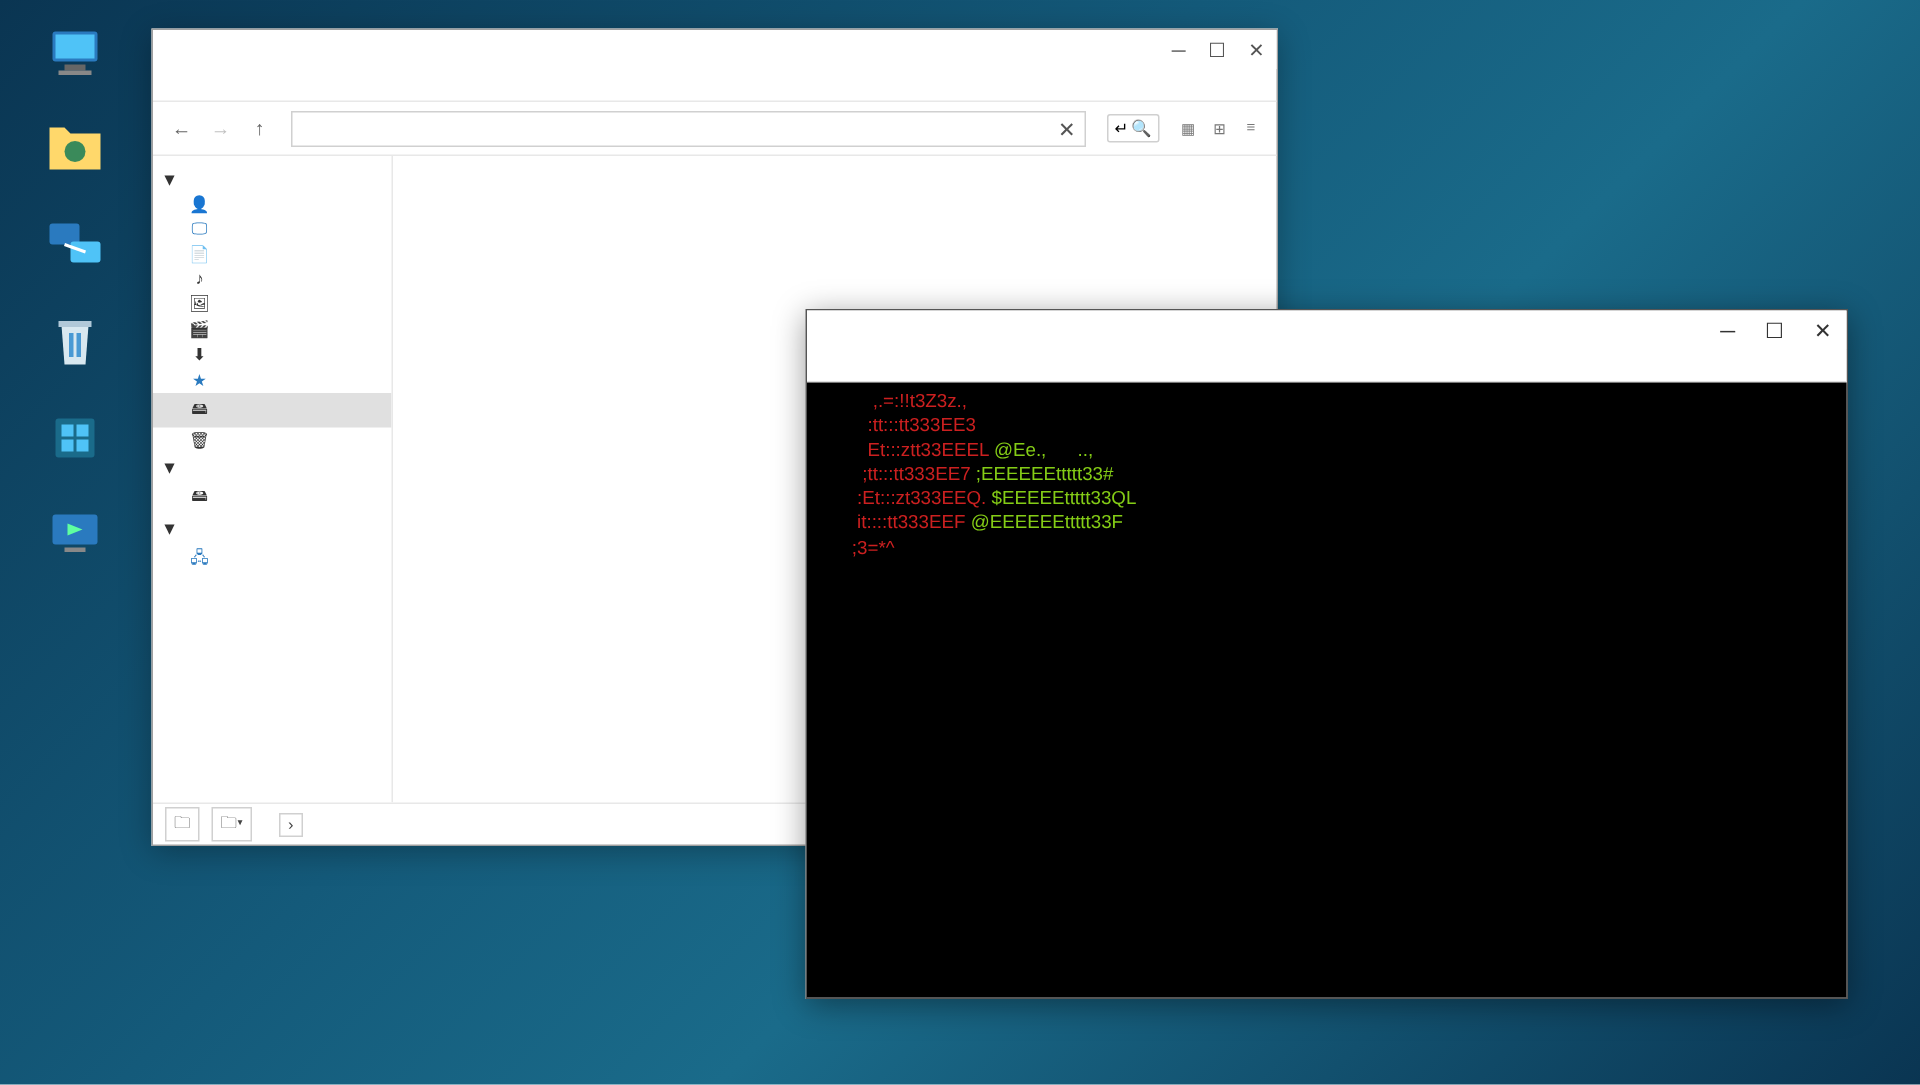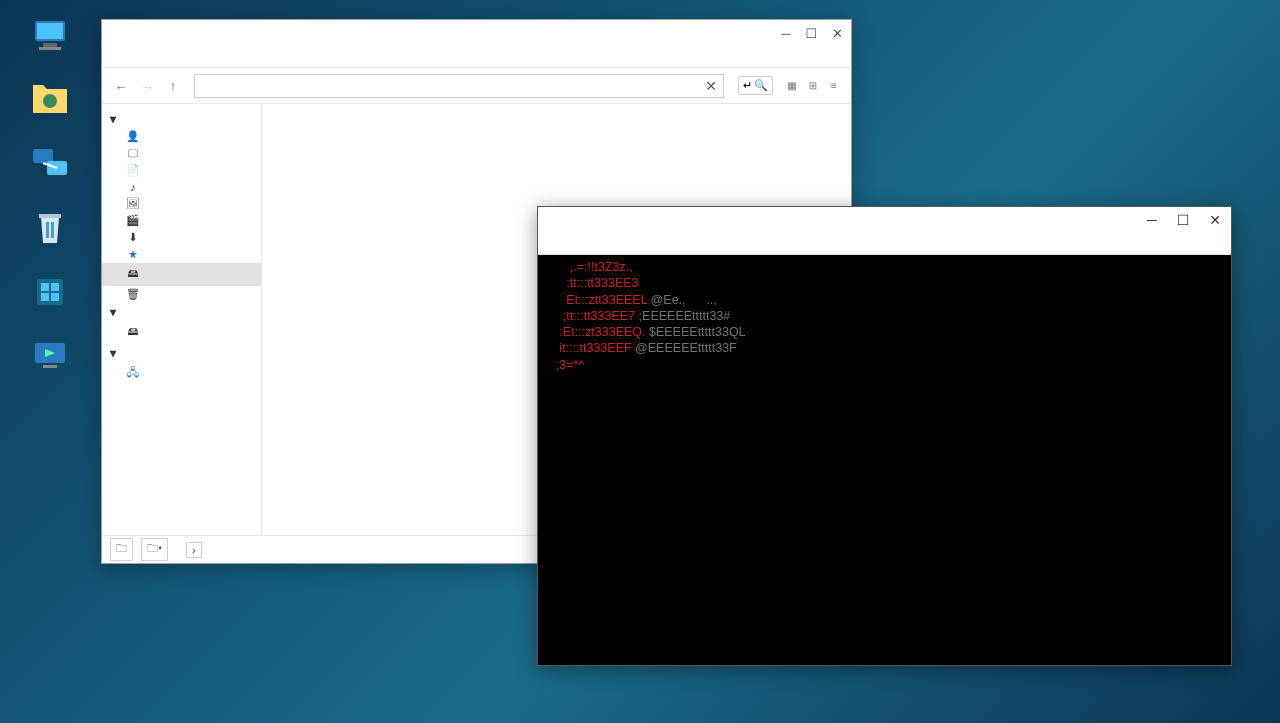--- a/index.html
+++ b/index.html
@@ -38,24 +38,24 @@
 .fm-status .sbtn { border: 1px solid #d0d0d0; padding: 1px 5px; font-size: 11px; cursor: pointer; }
 
 
 .term-window { position: absolute; top: 206px; left: 537px; width: 695px; height: 460px; background: #fff; border: 1px solid #555; display: flex; flex-direction: column; box-shadow: 0 4px 20px rgba(0,0,0,0.4); }
 .term-titlebar { height: 26px; background: #fff; display: flex; align-items: center; padding: 0 10px; }
 .term-title { font-size: 12px; color: #333; }
 .term-controls { margin-left: auto; display: flex; gap: 20px; font-size: 14px; color: #333; font-family: Arial; }
 .term-controls span { cursor: pointer; }
 .term-menubar { height: 22px; background: #fff; display: flex; gap: 12px; padding: 0 10px; align-items: center; border-bottom: 1px solid #e0e0e0; }
 .term-menubar span { font-size: 12px; color: #333; cursor: pointer; }
-.term-body { flex: 1; background: #000; color: #fff; font-family: "DejaVu Sans Mono", monospace; font-size: 12.5px; padding: 4px 4px; overflow: hidden; line-height: 1.3; position: relative; }
+.term-body { flex: 1; background: #000; color: #fff; font-family: "DejaVu Sans Mono", monospace; font-size: 12.5px; padding: 4px 16px; overflow: hidden; line-height: 1.3; position: relative; }
 .term-body pre { font-family: inherit; }
 .ascii { float: left; width: 300px; }
-.red { color: #cc2020; } .green { color: #737373; }
+.red { color: #cc2020; } .green { color: #84cc16; }
 </style>
 </head>
 <body>
 
 <div class="desktop-icons">
   <div class="desktop-icon">
     <div class="desktop-icon-img">
         <svg width="42" height="42" viewBox="0 0 42 42">
           <rect x="6" y="6" width="30" height="20" fill="#2a7abf" rx="2"></rect>
           <rect x="8" y="8" width="26" height="16" fill="#4fc3f7"></rect>

